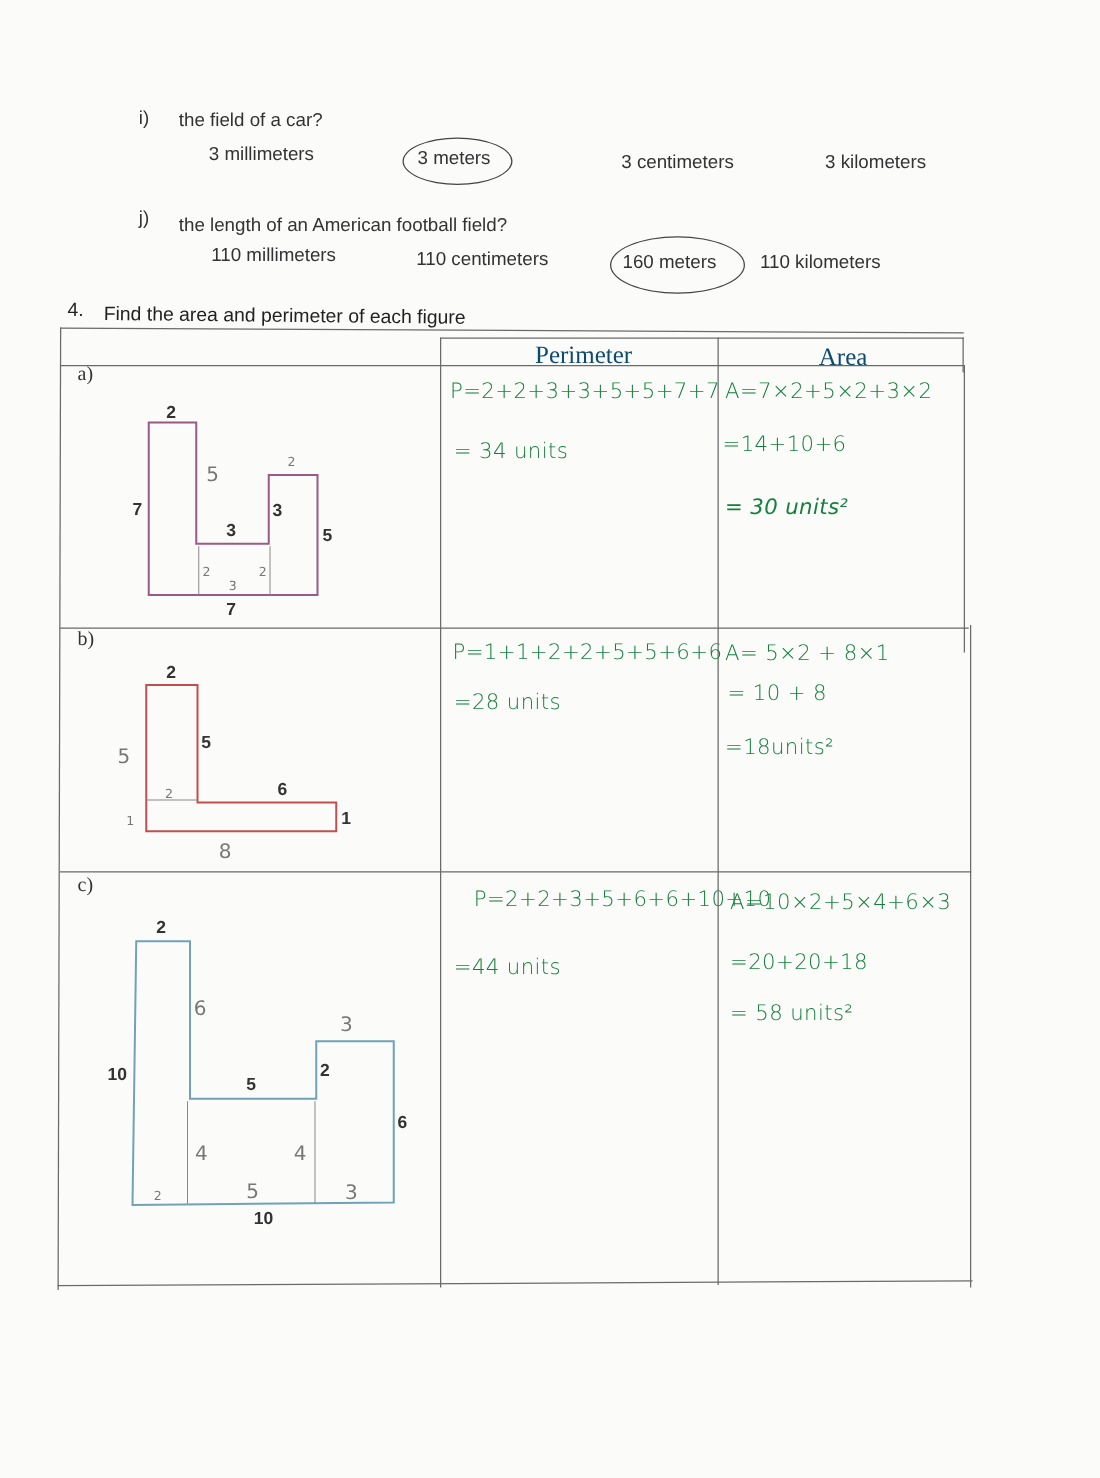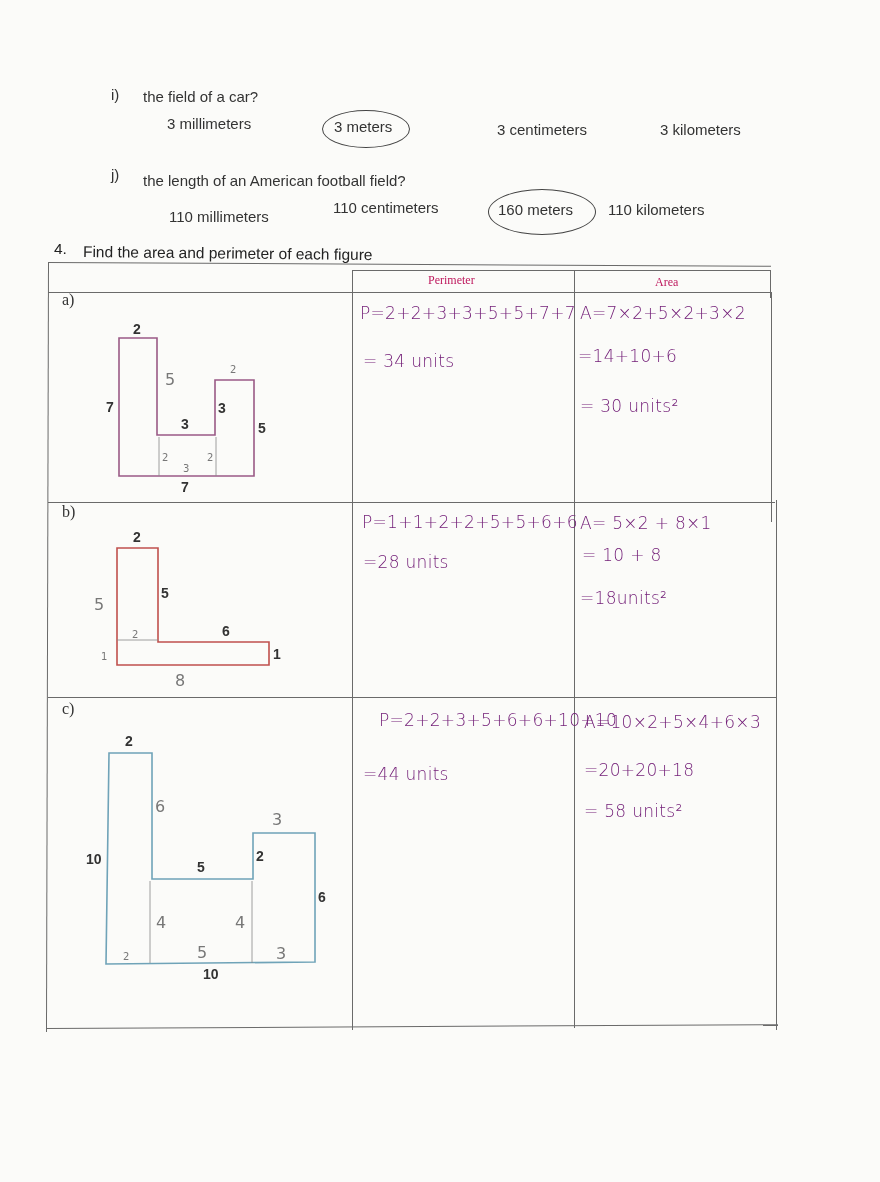--- a/index.html
+++ b/index.html
@@ -9,43 +9,43 @@
   }
   .abs { position: absolute; }
   .q-label { font-size: 15px; color: #333; }
   .q-text { font-size: 15px; color: #333; }
   .opt { font-size: 15px; color: #333; white-space: nowrap; }
   .circle {
     position: absolute; border: 1.3px solid #444; border-radius: 50%;
   }
   .heading { font-size: 15.5px; font-weight: 500; color: #222; }
   .tbl-line { position: absolute; background: #6a6a6a; }
-  .hdr { font-family: "Liberation Serif", serif; font-size: 12px; color: #be185d; }
+  .hdr { font-family: "Liberation Serif", serif; font-size: 20px; color: #0c4a6e; }
   .rowlbl { font-family: "Liberation Serif", serif; font-size: 16px; color: #333; }
-  .hw { font-family: "DejaVu Sans", sans-serif; color: #701a75; font-weight: 200; letter-spacing: 0.3px; }
+  .hw { font-family: "DejaVu Sans", sans-serif; color: #15803d; font-weight: 200; letter-spacing: 0.3px; }
   .hw-lg { font-size: 17px; }
   .fig { position: absolute; overflow: visible; }
   .dim { font-family: "Liberation Sans", sans-serif; font-weight: bold; font-size: 14px; fill: #333; }
   .hdim { font-family: "DejaVu Sans", sans-serif; font-size: 16px; fill: #777; }
   .hdim-sm { font-family: "DejaVu Sans", sans-serif; font-size: 10px; fill: #777; }
 </style>
 </head>
 <body>
 
 <div class="abs q-label" style="left:111px;top:86px;">i)</div>
 <div class="abs q-text" style="left:143px;top:88px;">the field of a car?</div>
 <div class="abs opt" style="left:167px;top:115px;">3 millimeters</div>
 <div class="circle" style="left:322px;top:110px;width:86px;height:36px;"></div>
 <div class="abs opt" style="left:334px;top:118px;">3 meters</div>
 <div class="abs opt" style="left:497px;top:121px;">3 centimeters</div>
 <div class="abs opt" style="left:660px;top:121px;">3 kilometers</div>
 
 <div class="abs q-label" style="left:111px;top:166px;">j)</div>
 <div class="abs q-text" style="left:143px;top:172px;text-align:center;">the length of an American football field?</div>
-<div class="abs opt" style="left:169px;top:208px;">110 millimeters</div>
+<div class="abs opt" style="left:169px;top:196px;">110 millimeters</div>
 <div class="abs opt" style="left:333px;top:199px;">110 centimeters</div>
 <div class="circle" style="left:488px;top:189px;width:106px;height:44px;"></div>
 <div class="abs opt" style="left:498px;top:201px;">160 meters</div>
 <div class="abs opt" style="left:608px;top:201px;">110 kilometers</div>
 
 <div class="abs heading" style="left:54px;top:240px;">4.</div>
 <div class="abs heading" style="left:83px;top:243px;transform:rotate(0.6deg);transform-origin:left;">Find the area and perimeter of each figure</div>
 
 <div>
   <div class="tbl-line" style="left:48px;top:262px;width:723px;height:1.3px;transform:rotate(0.3deg);transform-origin:left;"></div>
@@ -79,21 +79,21 @@
   <text class="hdim" x="115" y="100">5</text>
   <text class="hdim-sm" x="180" y="88">2</text>
   <text class="hdim-sm" x="112" y="176">2</text>
   <text class="hdim-sm" x="133" y="187">3</text>
   <text class="hdim-sm" x="157" y="176">2</text>
 </svg>
 <div class="abs hw hw-lg" style="left:360px;top:303px;">P=2+2+3+3+5+5+7+7</div>
 <div class="abs hw hw-lg" style="left:363px;top:351px;">= 34 units</div>
 <div class="abs hw hw-lg" style="left:580px;top:303px;">A=7×2+5×2+3×2</div>
 <div class="abs hw hw-lg" style="left:578px;top:346px;">=14+10+6</div>
-<div class="abs hw hw-lg" style="left:580px;top:396px;">= 30 units²</div>
+<div class="abs hw hw-lg" style="left:580px;top:396px;font-style:italic;">= 30 units²</div>
 
 <div class="abs rowlbl" style="left:62px;top:503px;">b)</div>
 <svg class="fig" style="left:50px;top:500px;" width="300" height="200">
   <path d="M67 48 L108 48 L108 142 L219 142 L219 165 L67 165 Z" fill="none" stroke="#c0504d" stroke-width="1.6"></path>
   <line x1="67" y1="140" x2="108" y2="140" stroke="#888" stroke-width="0.8"></line>
   <text class="dim" x="83" y="42">2</text>
   <text class="dim" x="111" y="98">5</text>
   <text class="dim" x="172" y="136">6</text>
   <text class="dim" x="223" y="159">1</text>
   <text class="hdim" x="44" y="110">5</text>

